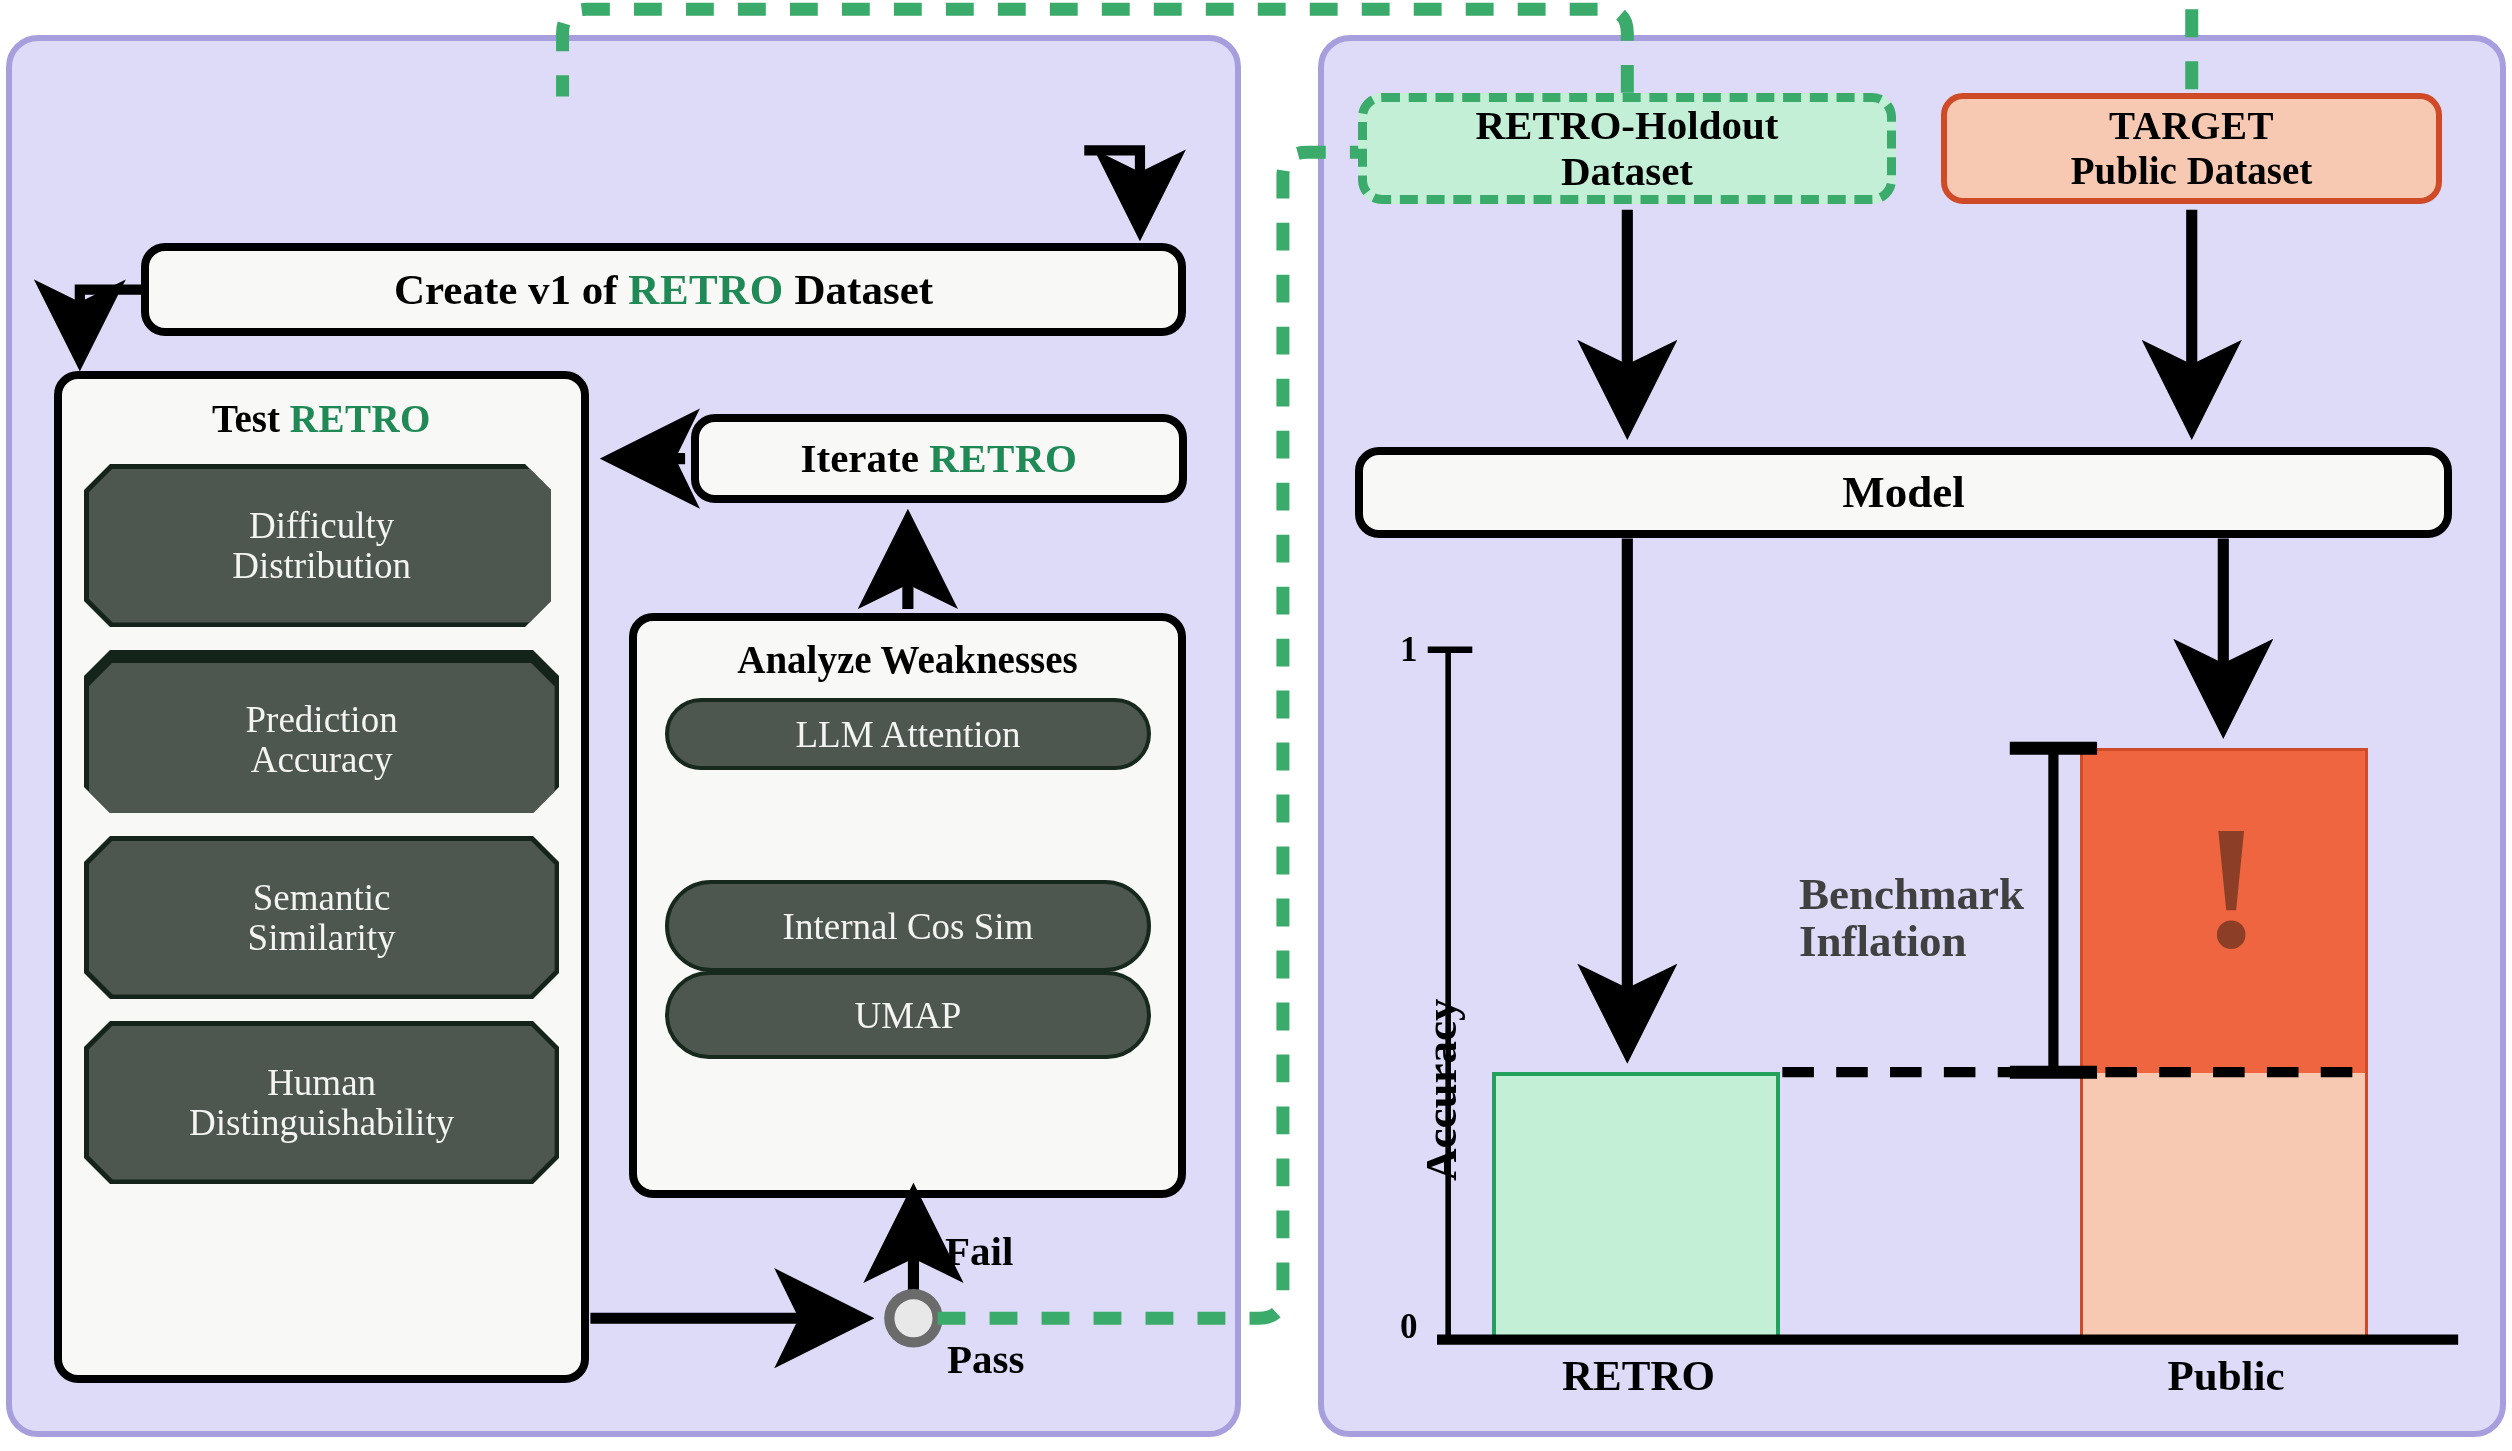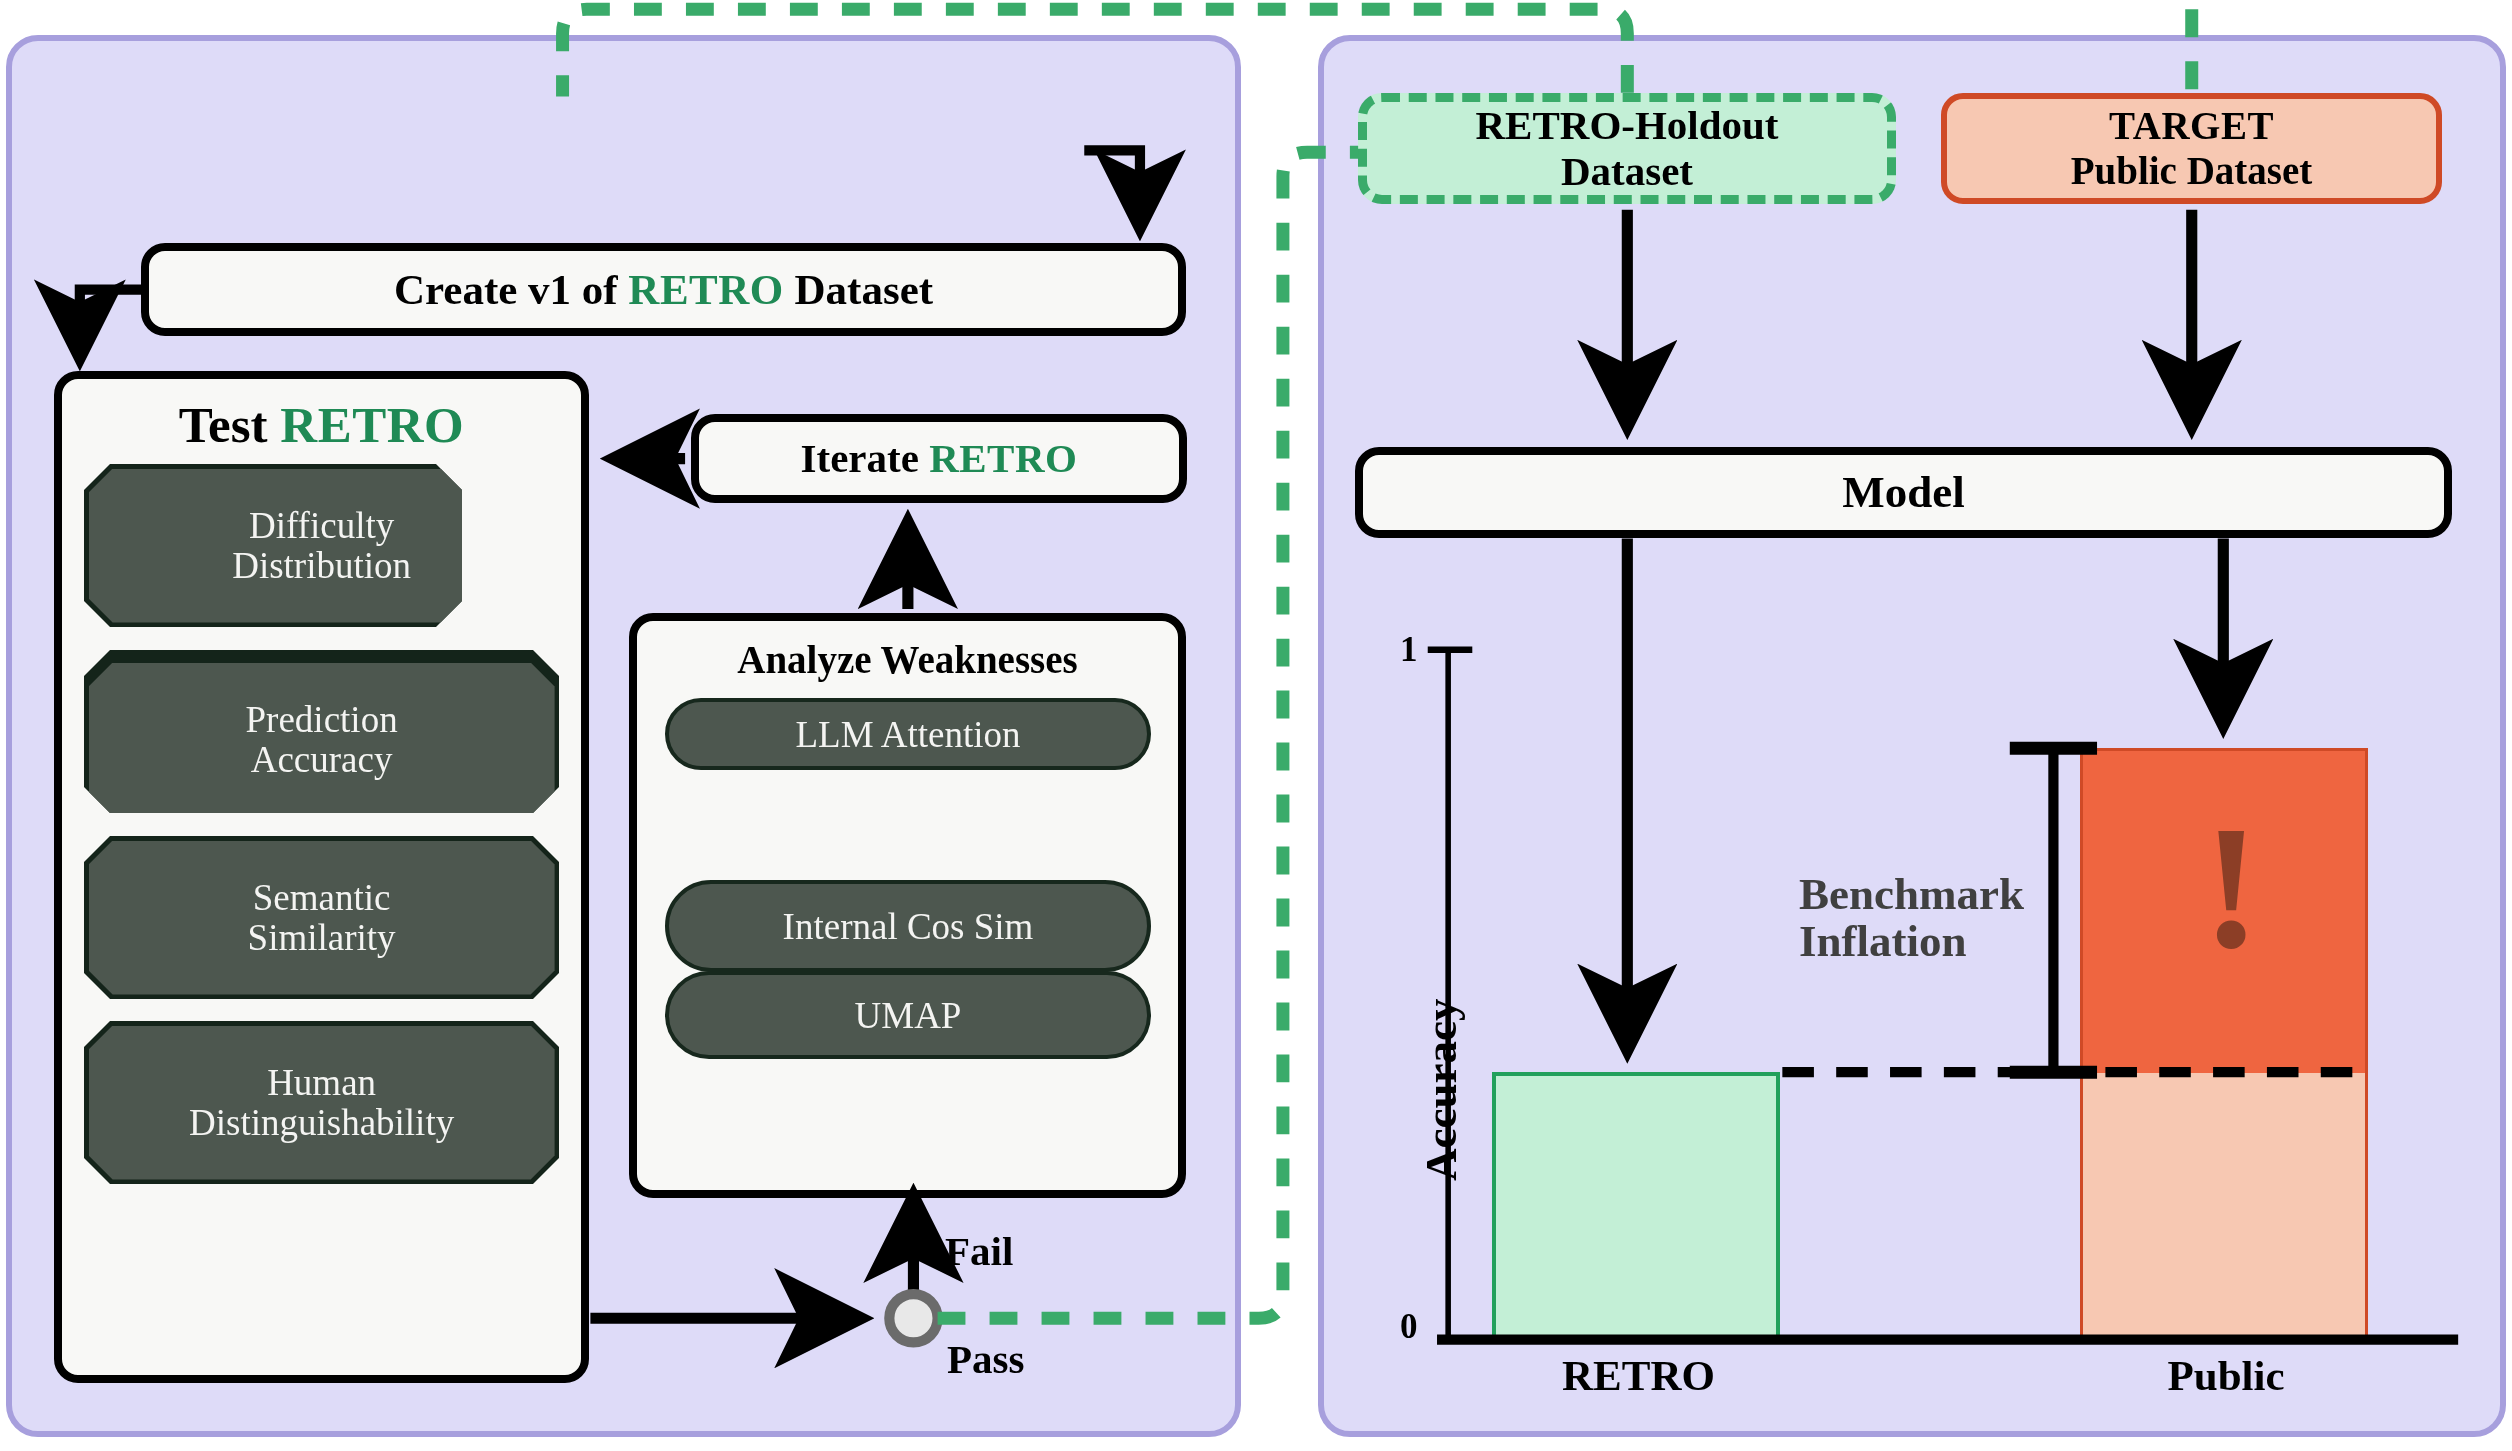--- a/index.html
+++ b/index.html
@@ -134,26 +134,26 @@
   <div class="panel" id="panel-left"></div>
 
 
   <div class="node" style="left:141px; top:243px; width:1045px; height:93px; font-size:43px;">
     <span>
       <span>Create v1 of </span><span class="kw-retro">RETRO</span><span> Dataset</span>
     </span>
   </div>
 
   <div class="node container" style="left:54px; top:371px; width:535px; height:1012px;">
-    <div style="position:absolute; left:0; top:20.4px; width:100%; text-align:center; font-size:51px; font-weight:bold;">
+    <div style="position:absolute; left:0; top:20.4px; width:100%; text-align:center; font-size:39px; font-weight:bold;">
       <span>Test </span><span class="kw-retro">RETRO</span>
     </div>
   </div>
 
-  <div class="octagon-wrap" style="left:84px; top:464px; width:378px; height:163px;">
+  <div class="octagon-wrap" style="left:84px; top:464px; width:467px; height:163px;">
     <div class="octagon" style="left:4.6px; top:4.6px; width:466px; height:154px; font-size:37px; white-space:pre-line;">Difficulty
 Distribution</div>
   </div>
 
   <div class="octagon-wrap" style="left:84px; top:650px; width:475px; height:163px;">
     <div class="octagon" style="left:4.6px; top:4.6px; width:466px; height:154px; font-size:37px; white-space:pre-line;margin-top:8px;">Prediction
 Accuracy</div>
   </div>
 
   <div class="octagon-wrap" style="left:84px; top:836px; width:475px; height:163px;">

